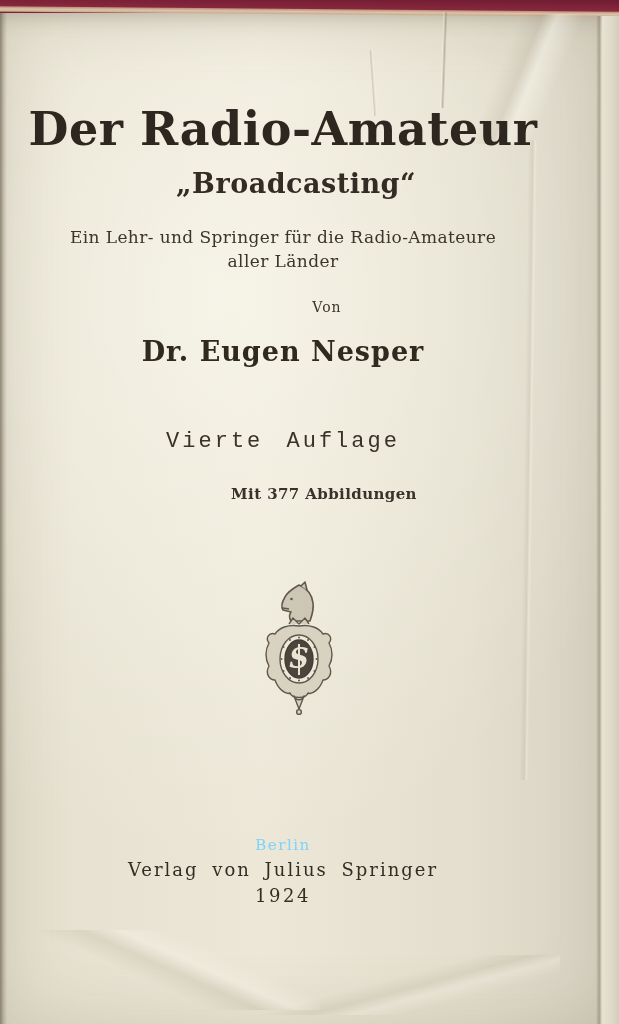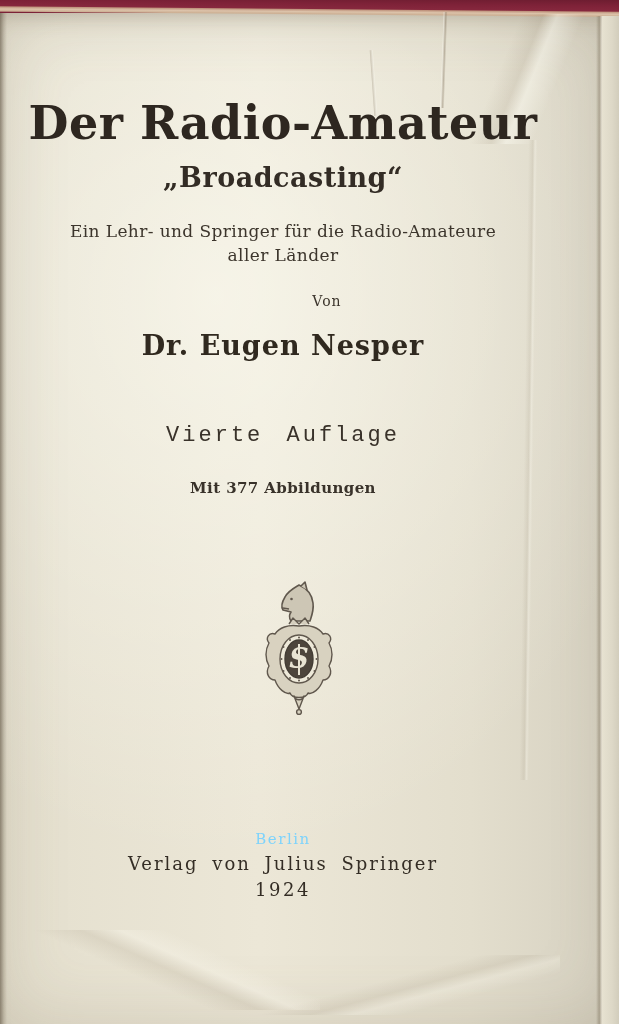--- a/index.html
+++ b/index.html
@@ -61,33 +61,33 @@
   }
   .wrinkle-bottom-left{
     left:20px;top:930px;width:300px;height:80px;
     background:linear-gradient(24deg,rgba(0,0,0,0) 40%,rgba(130,114,90,0.12) 50%,rgba(252,250,240,0.30) 58%,rgba(0,0,0,0) 68%);
   }
   .wrinkle-bottom-center{
     left:260px;top:955px;width:300px;height:60px;
     background:linear-gradient(165deg,rgba(0,0,0,0) 42%,rgba(130,114,90,0.10) 52%,rgba(252,250,240,0.25) 60%,rgba(0,0,0,0) 70%);
   }
   
-  .content{position:absolute;left:0;top:2px;width:566px;height:752px;color:#332c25;}
+  .content{position:absolute;left:0;top:8px;width:566px;height:752px;color:#332c25;}
   .content > *{position:absolute;left:0;width:100%;text-align:center;margin:0;white-space:nowrap;}
   .book-title{
     top:96px;font-size:46px;font-weight:bold;letter-spacing:0.5px;color:#2e2720;line-height:1.1;
   }
   .book-subtitle{
-    top:160px;font-size:27px;font-weight:bold;color:#332c25;letter-spacing:0.5px;
+    top:160px;font-size:27px;font-weight:bold;color:#332c25;letter-spacing:0.5px;padding-left:13px;
   }
   .tagline{top:217px;font-size:17px;line-height:24px;letter-spacing:0.4px;color:#3c352c;white-space:normal;}
   .byline{top:291px;font-size:14px;letter-spacing:1px;color:#3c352c;padding-left:44px;}
   .author{top:328px;font-size:27px;font-weight:bold;letter-spacing:1px;color:#30291f;}
   .edition{top:421px;font-size:22px;letter-spacing:3px;word-spacing:7px;color:#39322a;font-family:Liberation Mono, monospace;}
-  .illustrations{top:477px;font-size:15px;font-weight:bold;letter-spacing:0.4px;color:#39322a;}
+  .illustrations{top:477px;font-size:15px;font-weight:bold;letter-spacing:0.4px;color:#39322a;padding-left:41px;}
   .imprint-city{top:828px;font-size:15px;font-weight:normal;letter-spacing:1.5px;color:#7dd3fc;}
   .imprint-publisher{top:851px;font-size:18px;letter-spacing:2px;word-spacing:6px;color:#342d25;}
   .imprint-year{top:877px;font-size:18px;letter-spacing:2.5px;color:#342d25;}
   
   .emblem{position:absolute;left:258px;top:581px;width:82px;height:136px;opacity:0.88;}
 </style>
 </head>
 <body>
 
 <div class="scene">

